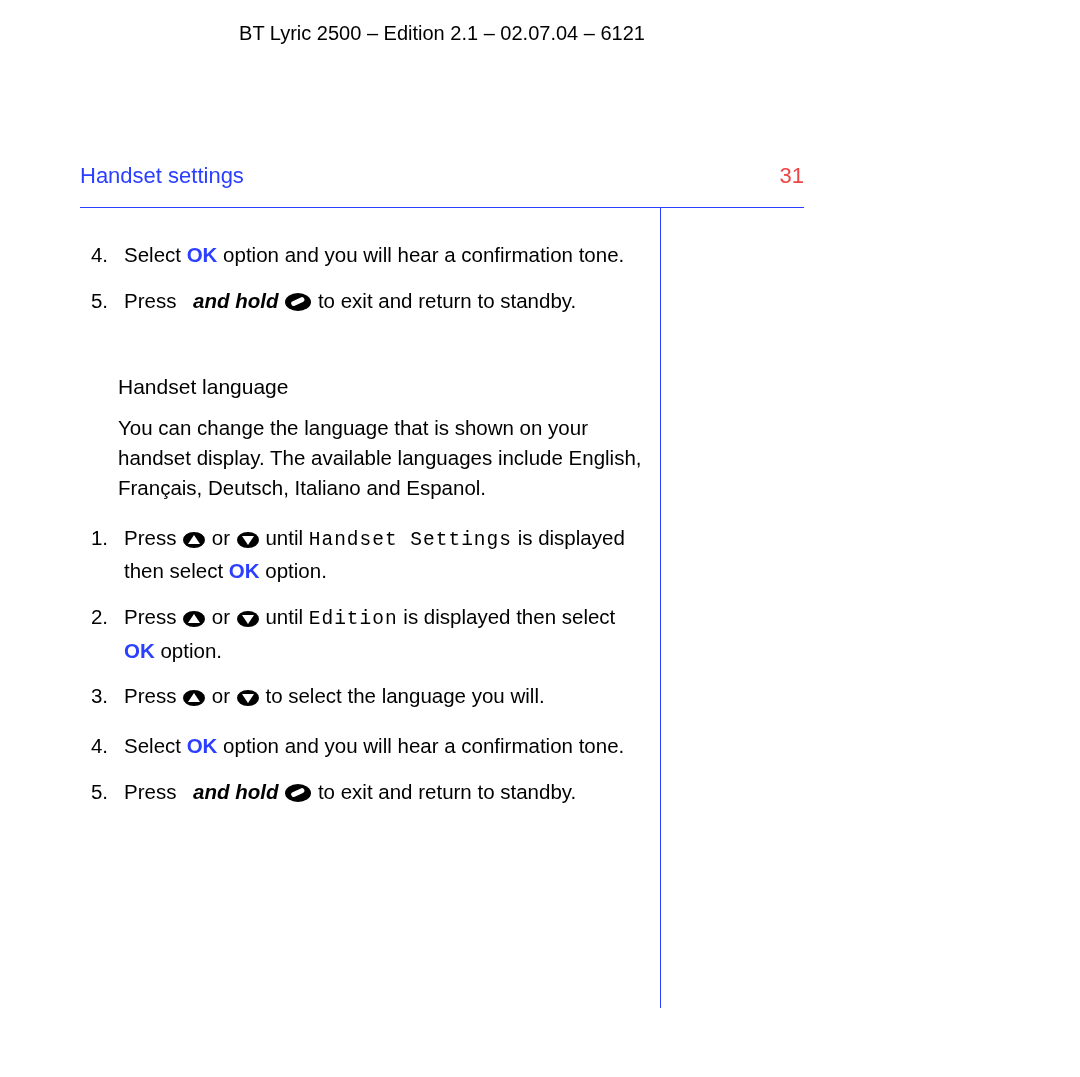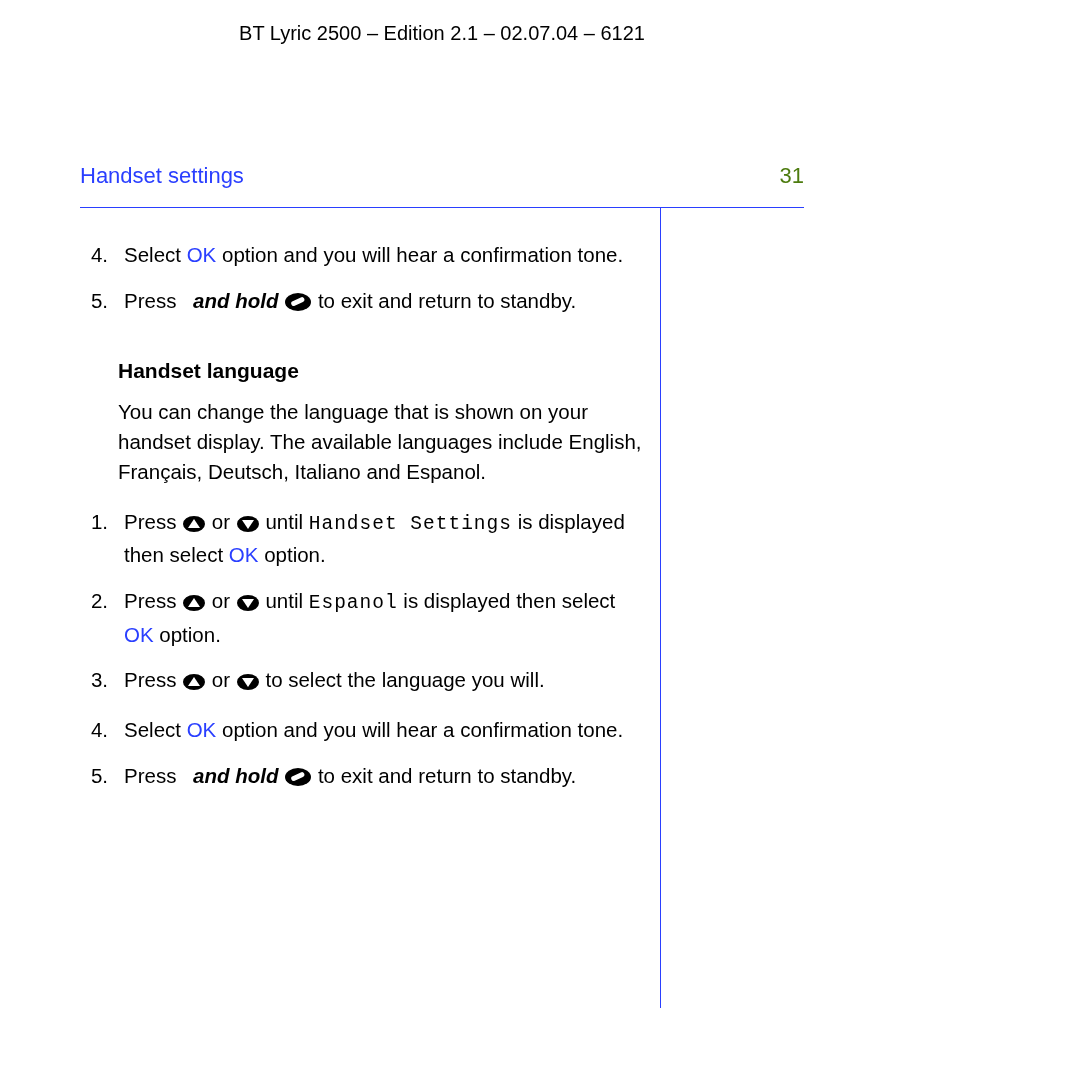--- a/index.html
+++ b/index.html
@@ -26,21 +26,21 @@
     justify-content: space-between;
     align-items: baseline;
     padding: 118px 80px 0 80px;
   }
   .section-title {
     color: #2a3fff;
     font-size: 22px;
     font-weight: 400;
   }
   .page-number {
-    color: #4d7c0f;
+    color: #ef4444;
     font-size: 22px;
     margin-left: 48px;
   }
   .rule {
     margin: 18px 80px 0 80px;
     border: 0;
     border-top: 1px solid #2a3fff;
   }
   .columns {
     display: flex;
@@ -64,27 +64,27 @@
     margin-bottom: 16px;
   }
   .step-num {
     width: 28px;
     flex: 0 0 28px;
     text-align: right;
     padding-right: 6px;
   }
   .step-dot { width: 10px; flex: 0 0 10px; }
   .step-body { flex: 1; }
-  .ok { font-weight: 400; color:#2a3fff; }
+  .ok { font-weight: 700; color:#2a3fff; }
   .em { font-style: italic; font-weight: 700; margin-left: 11px; }
   .lcd { font-family: "Lucida Console", "Courier New", monospace; letter-spacing: 1px; font-size: 19.5px; }
   .subhead {
-    font-weight: 700;
+    font-weight: 400;
     font-size: 21px;
-    margin: 40px 0 14px 38px;
+    margin: 56px 0 14px 38px;
   }
   .intro {
     font-size: 20.5px;
     line-height: 1.45;
     margin: 0 0 20px 38px;
   }
   .icon {
     display: inline-block;
     vertical-align: -4px;
   }
@@ -147,21 +147,21 @@
       <div class="step">
         <span class="step-num">2.</span>
         <span class="step-dot"></span>
         <span class="step-body">
           <span>Press </span><span class="icon"><svg width="24" height="18" viewBox="0 0 24 18">
                 <ellipse cx="12" cy="9" rx="11" ry="8" fill="#000"></ellipse>
                 <polygon points="12,4 18,13 6,13" fill="#fff"></polygon>
               </svg></span><span> or </span><span class="icon"><svg width="24" height="18" viewBox="0 0 24 18">
                 <ellipse cx="12" cy="9" rx="11" ry="8" fill="#000"></ellipse>
                 <polygon points="6,5 18,5 12,14" fill="#fff"></polygon>
-              </svg></span><span> until </span><span class="lcd">Espanol</span><span> is displayed then select </span><span class="ok">OK</span><span> option.</span>
+              </svg></span><span> until </span><span class="lcd">Edition</span><span> is displayed then select </span><span class="ok">OK</span><span> option.</span>
         </span>
       </div>
 
       <div class="step">
         <span class="step-num">3.</span>
         <span class="step-dot"></span>
         <span class="step-body">
           <span>Press </span><span class="icon"><svg width="24" height="18" viewBox="0 0 24 18">
                 <ellipse cx="12" cy="9" rx="11" ry="8" fill="#000"></ellipse>
                 <polygon points="12,4 18,13 6,13" fill="#fff"></polygon>

